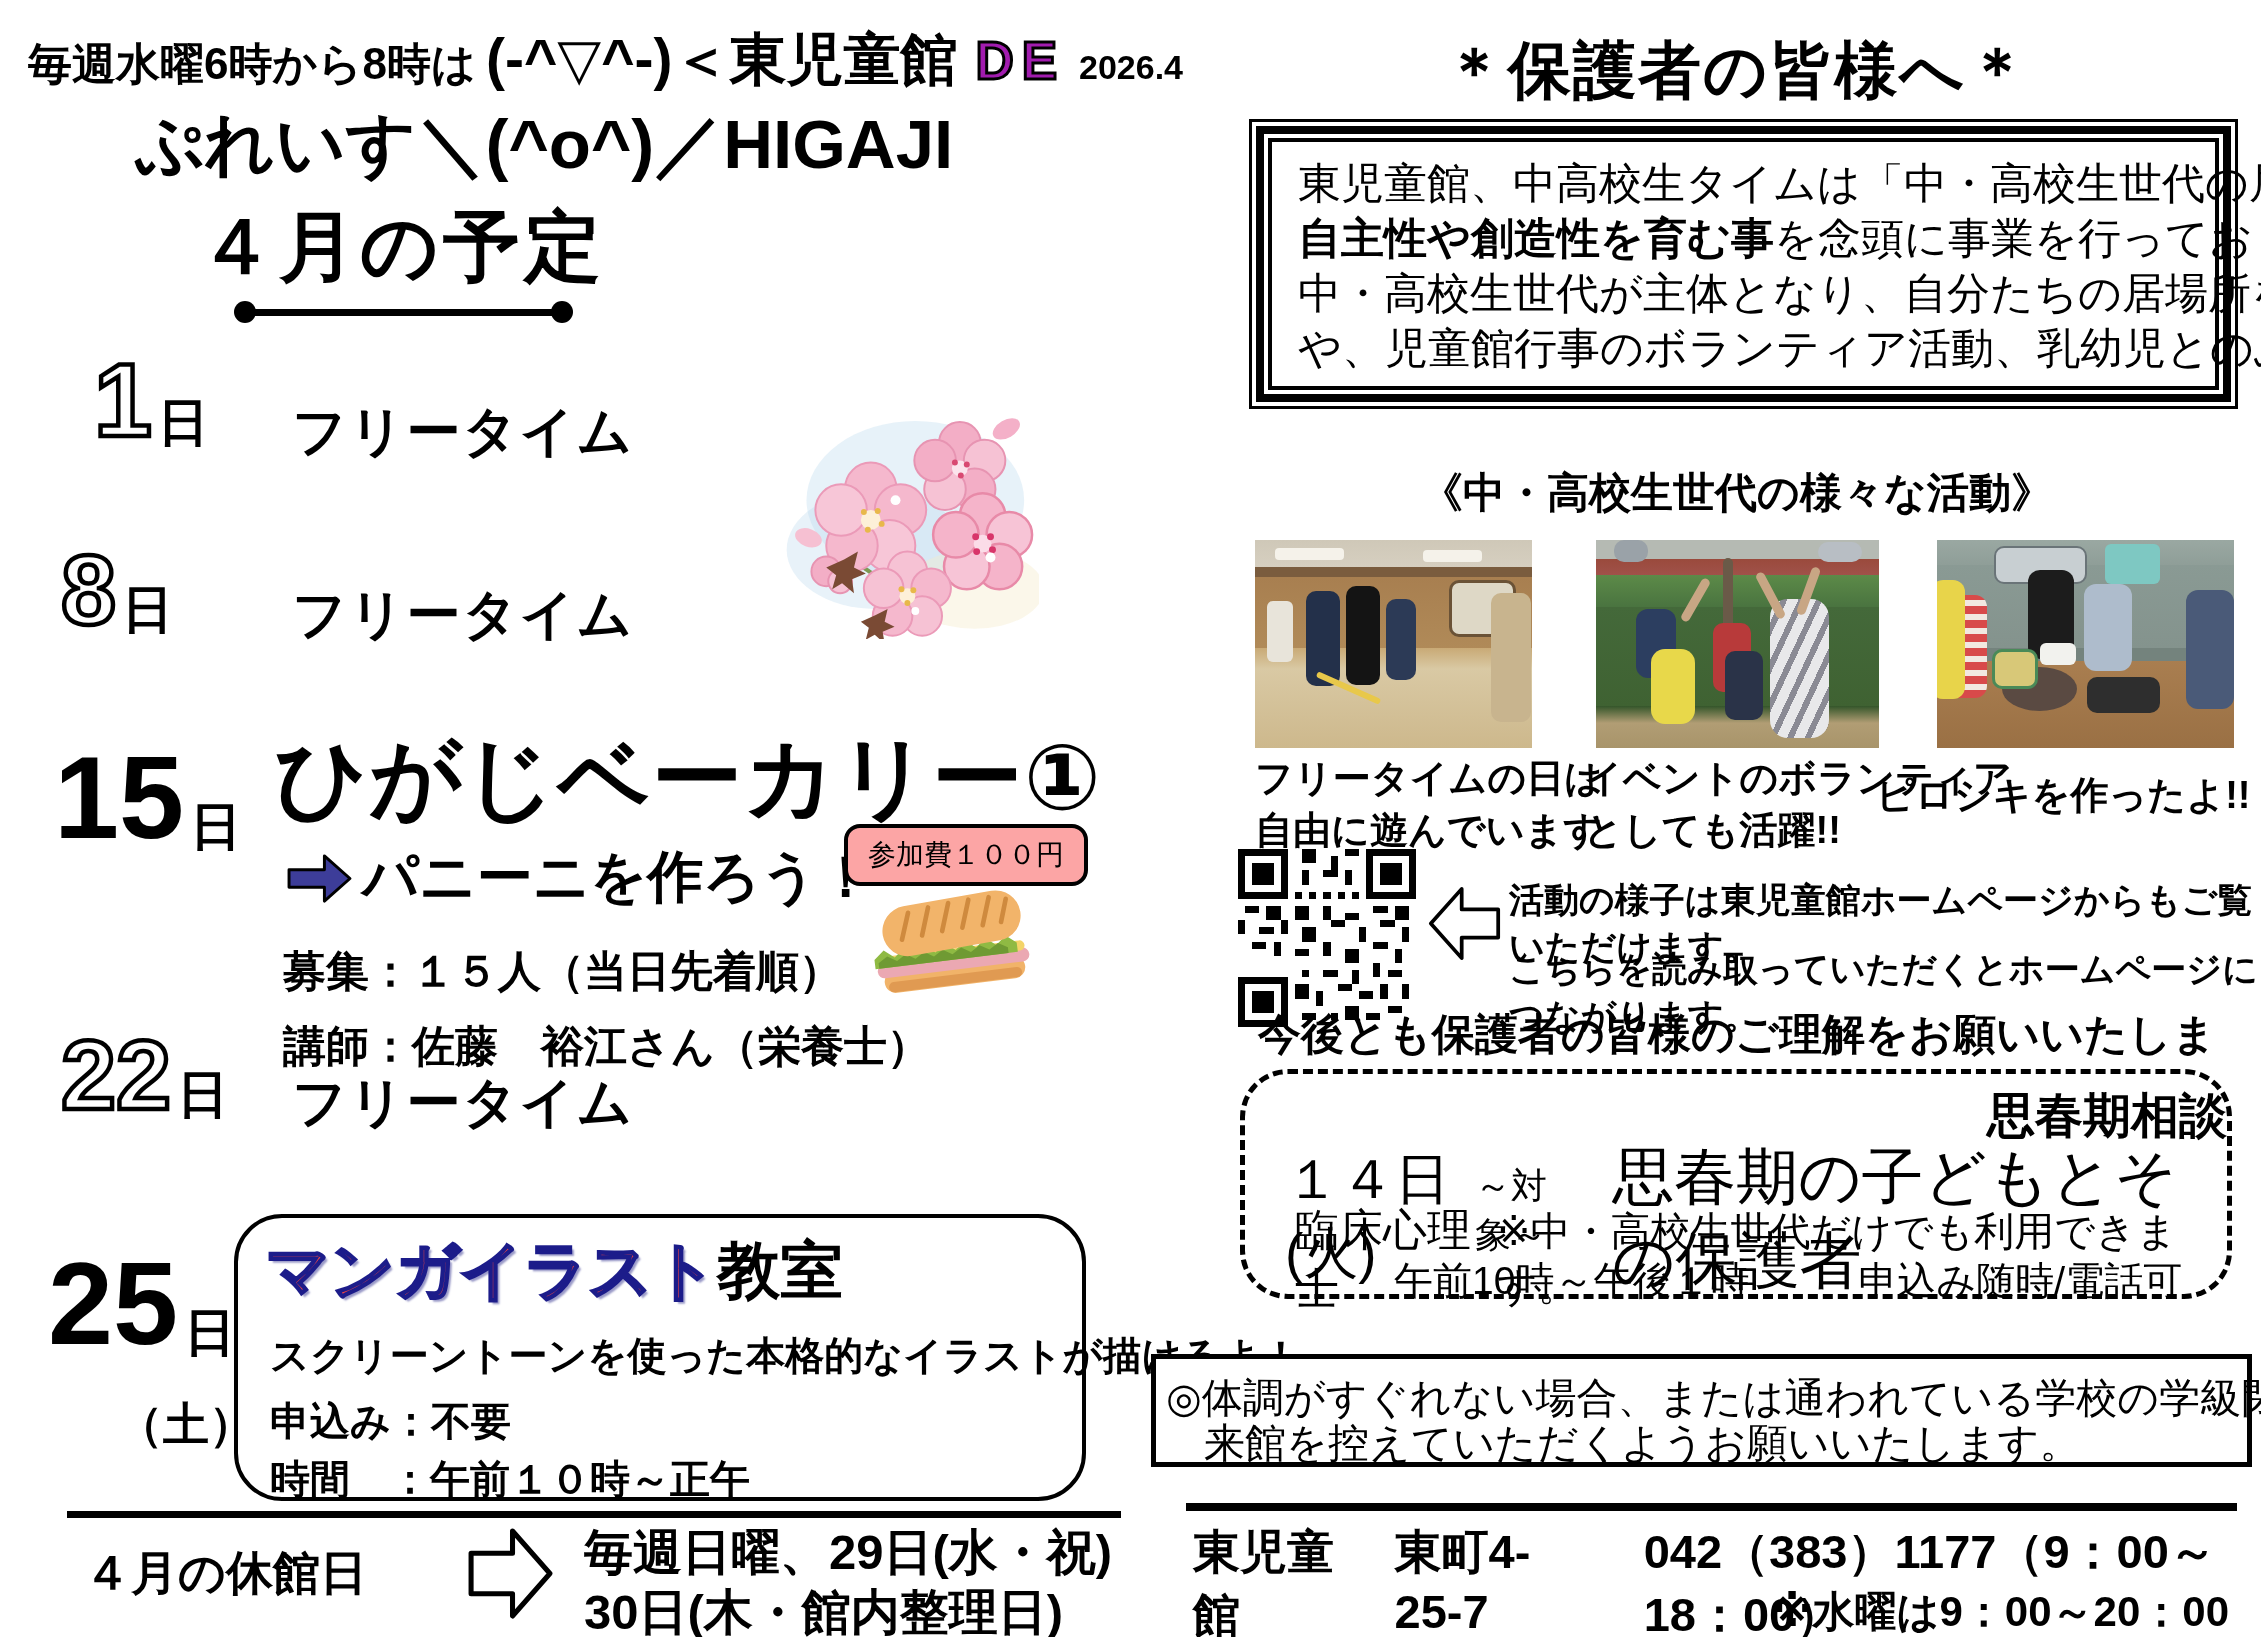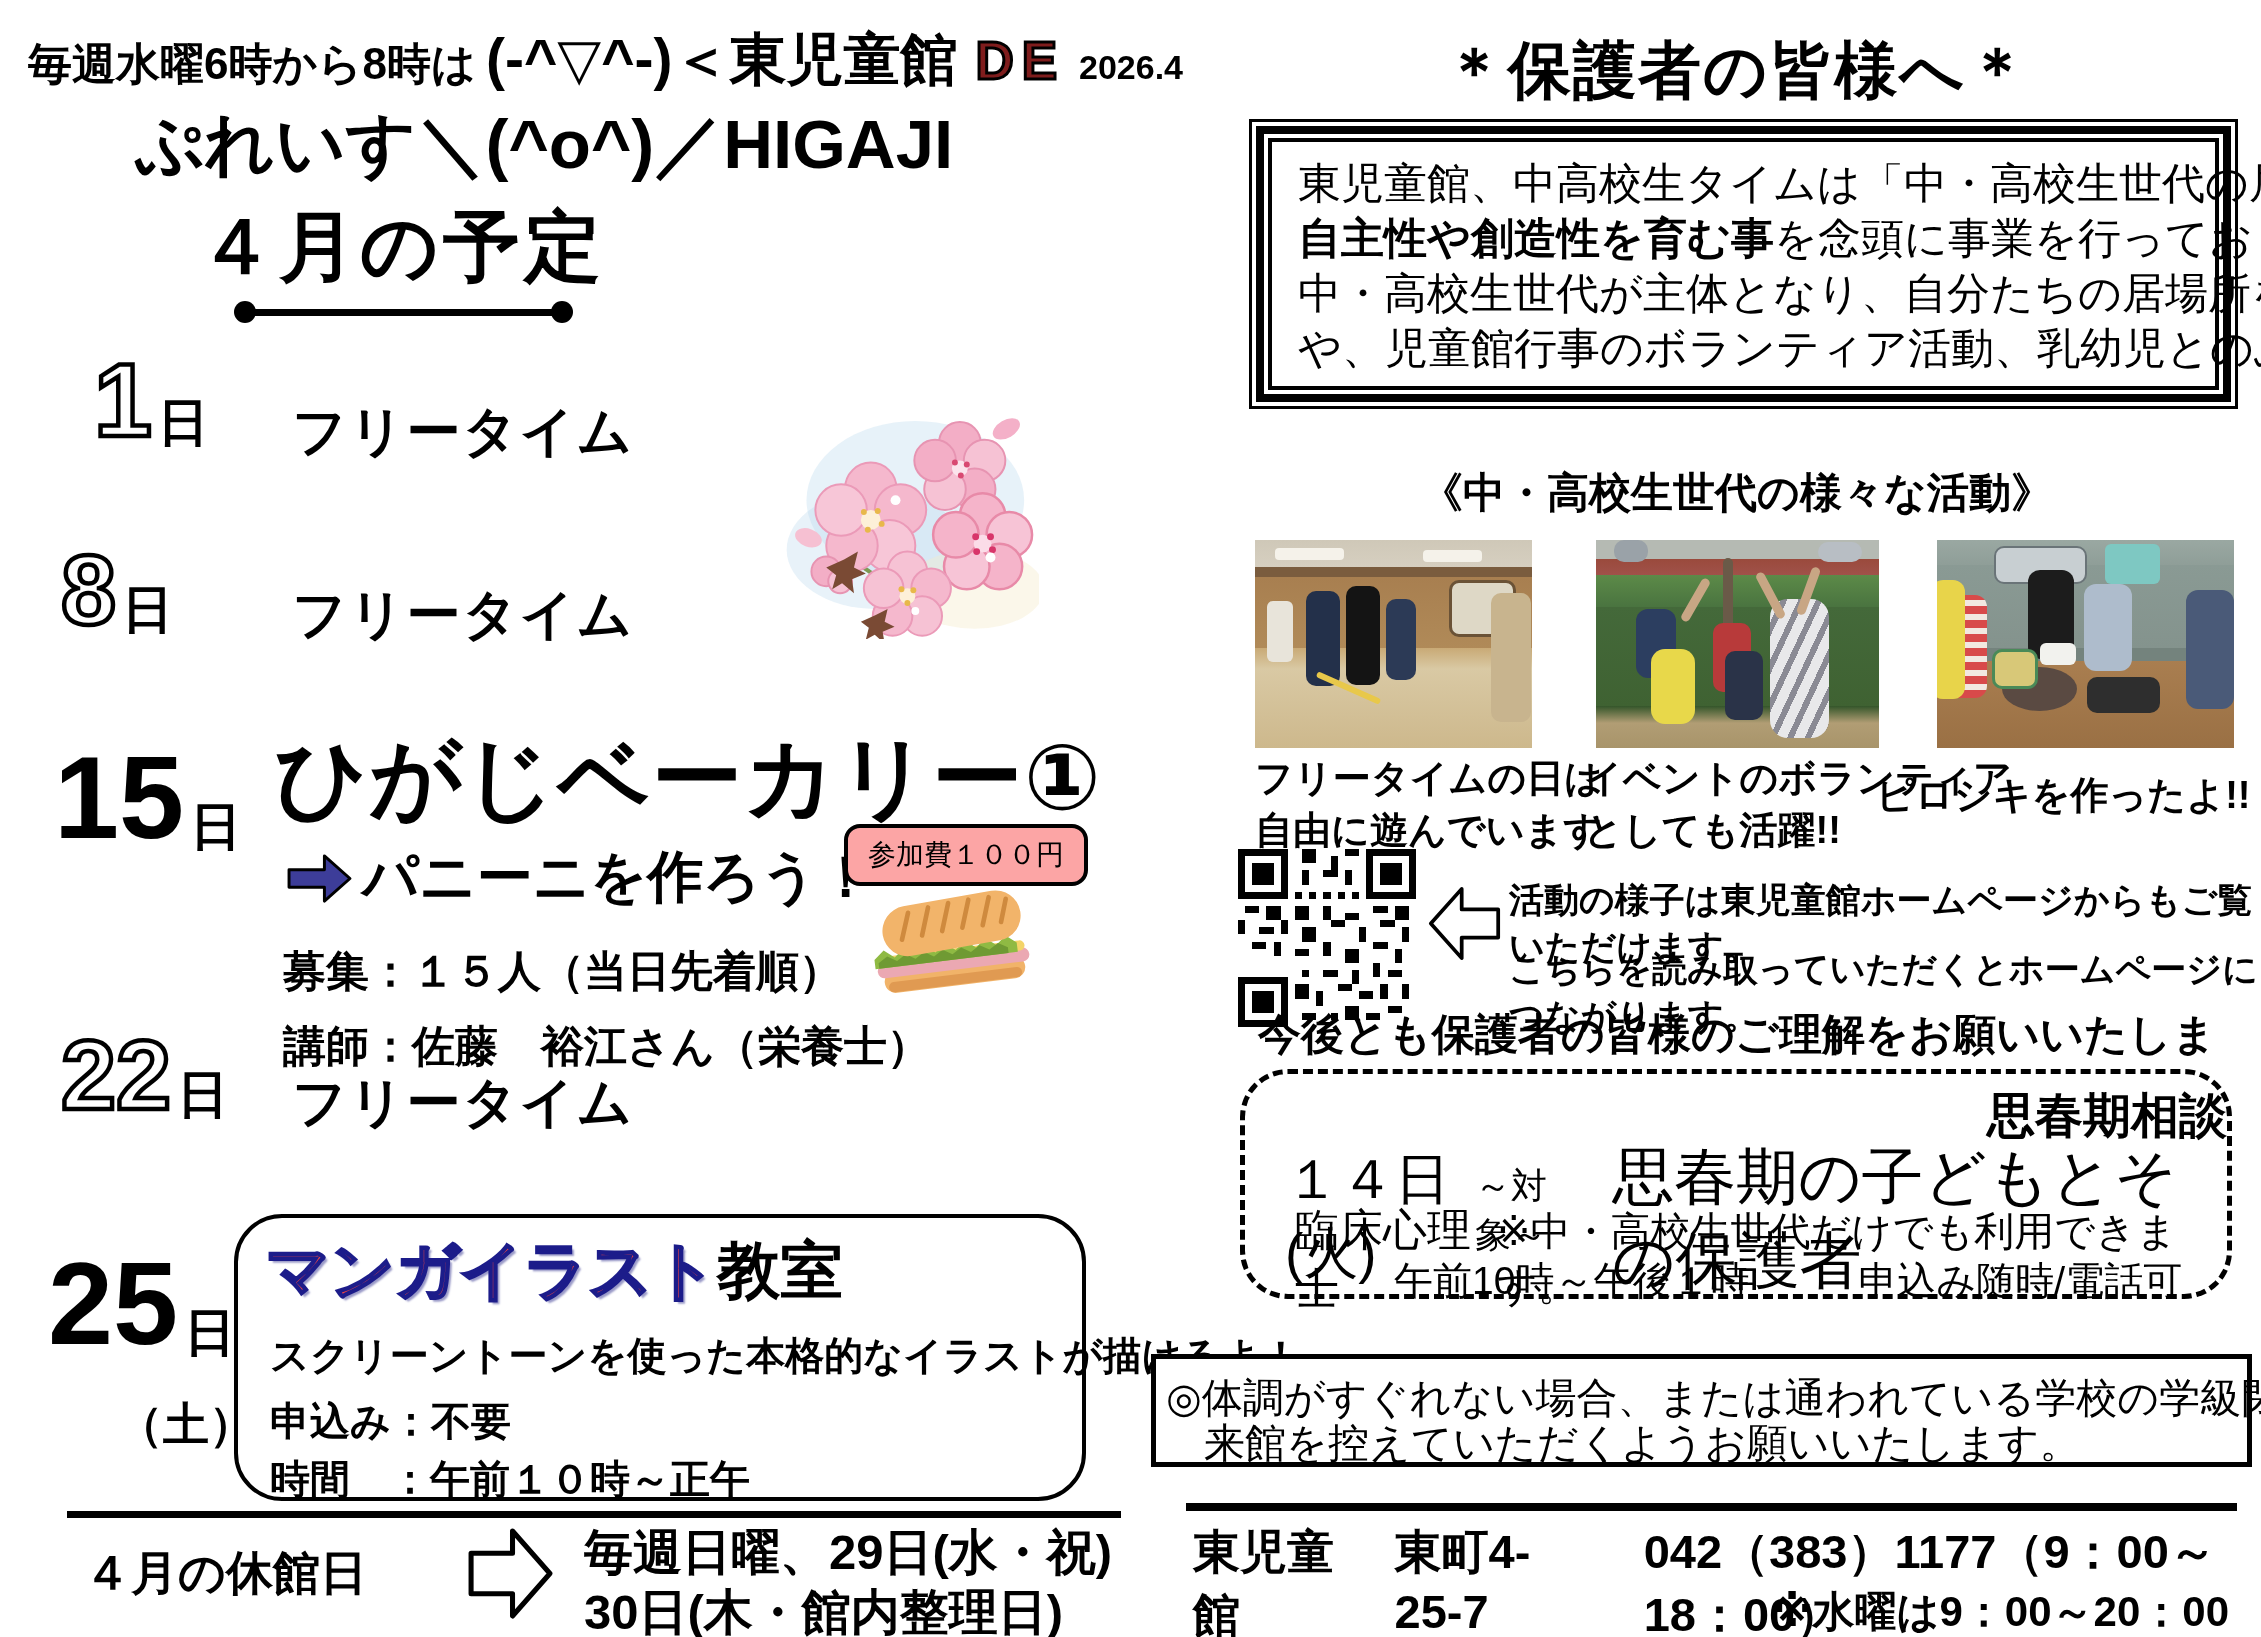--- a/index.html
+++ b/index.html
@@ -9,21 +9,21 @@
   .b{font-weight:800;}
   .serif{font-family:"Liberation Serif","DejaVu Serif",serif;}
   
   .n-outline{color:#fff;-webkit-text-stroke:4.5px #000;font-weight:700;line-height:1;}
   .n-solid{color:#000;font-weight:800;line-height:1;}
   .day-row{display:flex;align-items:flex-end;}
   .day-suffix{font-size:51px;font-weight:800;line-height:1;margin-left:6px;margin-bottom:4px;}
   .free-label{font-size:54px;font-weight:800;letter-spacing:2px;}
   
   .hdr{display:flex;align-items:baseline;}
-  .de-outline{color:#7f1d1d;-webkit-text-stroke:3px #000;font-weight:800;letter-spacing:8px;}
+  .de-outline{color:#a21caf;-webkit-text-stroke:3px #000;font-weight:800;letter-spacing:8px;}
   
   .month-underline{background:#000;height:7px;}
   .month-underline::before,.month-underline::after{content:"";position:absolute;top:-8px;width:22px;height:22px;border-radius:50%;background:#000;}
   .month-underline::before{left:-12px;}
   .month-underline::after{right:-12px;}
   
   .fee-badge{border:4px solid #000;border-radius:16px;padding:8px 20px;font-size:28px;font-weight:400;background:#fca5a5;}
   
   .manga-box{border:4px solid #000;border-radius:48px;background:#fff;}
   .manga-accent{color:#ef4444;-webkit-text-stroke:2.5px #1c1c8a;text-shadow:3px 3px 2px #9a9ac8;}

